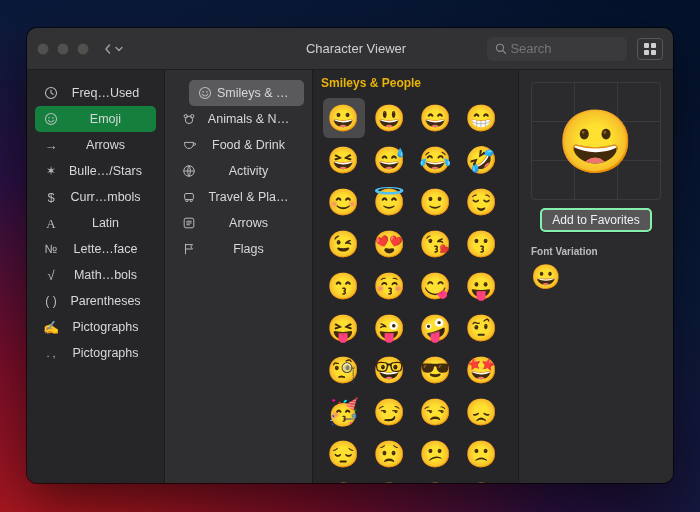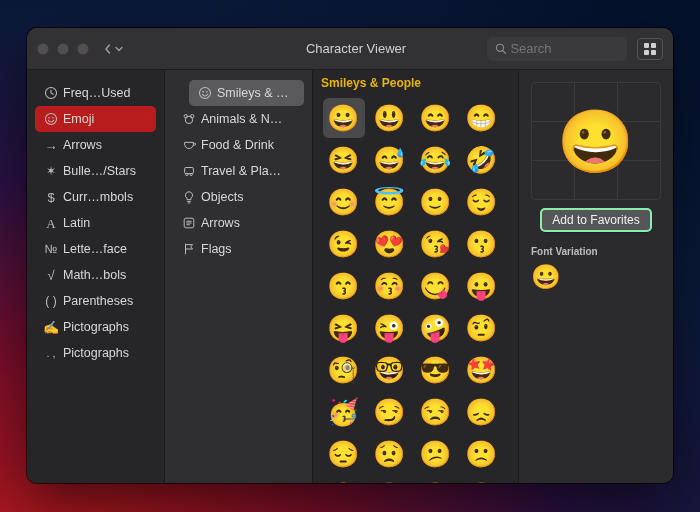--- a/index.html
+++ b/index.html
@@ -29,23 +29,23 @@
   .view-toggle { margin-left:10px; width:26px; height:22px; border:1px solid #56565a; border-radius:4px; display:flex; align-items:center; justify-content:center;}
   .view-toggle span{ display:grid; grid-template-columns:repeat(2,5px); grid-template-rows:repeat(2,5px); gap:2px;}
   .view-toggle span i{ background:#cfcfd1; border-radius:1px;}
   .body { flex:1; display:flex; min-height:0;}
   .col1 { width:138px; background:#262628; border-right:1px solid #1b1b1d; padding:10px 8px; overflow:hidden;}
   .col2 { width:148px; background:#2f2f31; border-right:1px solid #1b1b1d; padding:10px 8px; overflow:hidden;}
   .col3 { flex:1; background:#262628; border-right:1px solid #1b1b1d; display:flex; flex-direction:column; min-width:0;}
   .col4 { width:154px; background:#2b2b2d; padding:10px 10px;}
   .cat, .sub {
     display:flex; align-items:center; gap:4px; height:26px; padding:0 8px; border-radius:5px;
-    color:#d8d8da; font-size:12.5px; white-space:nowrap; overflow:hidden; text-overflow:ellipsis; cursor:default;
-  }
-  .cat.sel { background:#b91c1c; }
+    color:#d8d8da; font-size:12.5px; white-space:nowrap; overflow:hidden; text-overflow:ellipsis; cursor:default;text-align:center;
+  }
+  .cat.sel { background:#15803d; }
   .sub.sel { background:#5a5a5d;margin-left:16px; }
   .cat .ic, .sub .ic { width:16px; height:16px; display:flex; align-items:center; justify-content:center; color:#bcbcbe; flex-shrink:0;}
   .cat .lab, .sub .lab { overflow:hidden; text-overflow:ellipsis; flex:1; min-width:0;}
   .section-head { color:#eab308; font-size:12px; font-weight:600; padding:6px 8px 4px; }
   .emoji-grid {
     padding:4px 10px 8px; display:grid; grid-template-columns:repeat(4, 42px); grid-auto-rows:40px;
     gap:2px 4px; overflow:hidden;
   }
   .cell {
     display:flex; align-items:center; justify-content:center; font-size:26px; border-radius:6px;
@@ -212,35 +212,35 @@
             <svg width="14" height="14" viewBox="0 0 16 16" fill="none" stroke="currentColor" stroke-width="1.1">
               <path d="M3 5h10v2a5 5 0 0 1-10 0z"></path>
               <path d="M13 6h1.5a1 1 0 0 1 0 2.2H12.5"></path>
             </svg>
           </span>
           <span class="lab">Food &amp; Drink</span>
         </div>
         <div class="sub">
           <span class="ic">
             <svg width="14" height="14" viewBox="0 0 16 16" fill="none" stroke="currentColor" stroke-width="1.1">
+              <circle cx="8" cy="8" r="6"></circle>
+              <path d="M2 8h12M8 2c2 2 2 10 0 12M8 2c-2 2-2 10 0 12"></path>
+            </svg>
+          </span>
+          <span class="lab">Activity</span>
+        </div>
+        <div class="sub">
+          <span class="ic">
+            <svg width="14" height="14" viewBox="0 0 16 16" fill="none" stroke="currentColor" stroke-width="1.1">
               <rect x="3" y="4" width="10" height="7" rx="1.5"></rect>
               <circle cx="5.5" cy="12" r="1.3"></circle>
               <circle cx="10.5" cy="12" r="1.3"></circle>
             </svg>
           </span>
           <span class="lab">Travel &amp; Pla…</span>
-        </div>
-        <div class="sub">
-          <span class="ic">
-            <svg width="14" height="14" viewBox="0 0 16 16" fill="none" stroke="currentColor" stroke-width="1.1">
-              <path d="M8 2a4 4 0 0 1 2.3 7.3V11H5.7V9.3A4 4 0 0 1 8 2z"></path>
-              <path d="M6 13h4M6.5 14.8h3"></path>
-            </svg>
-          </span>
-          <span class="lab">Objects</span>
         </div>
         <div class="sub">
           <span class="ic">
             <svg width="14" height="14" viewBox="0 0 16 16" fill="none" stroke="currentColor" stroke-width="1.1">
               <rect x="2.5" y="2.5" width="11" height="11" rx="2"></rect>
               <path d="M5 6h6M5 8h6M5 10h4"></path>
             </svg>
           </span>
           <span class="lab">Arrows</span>
         </div>

